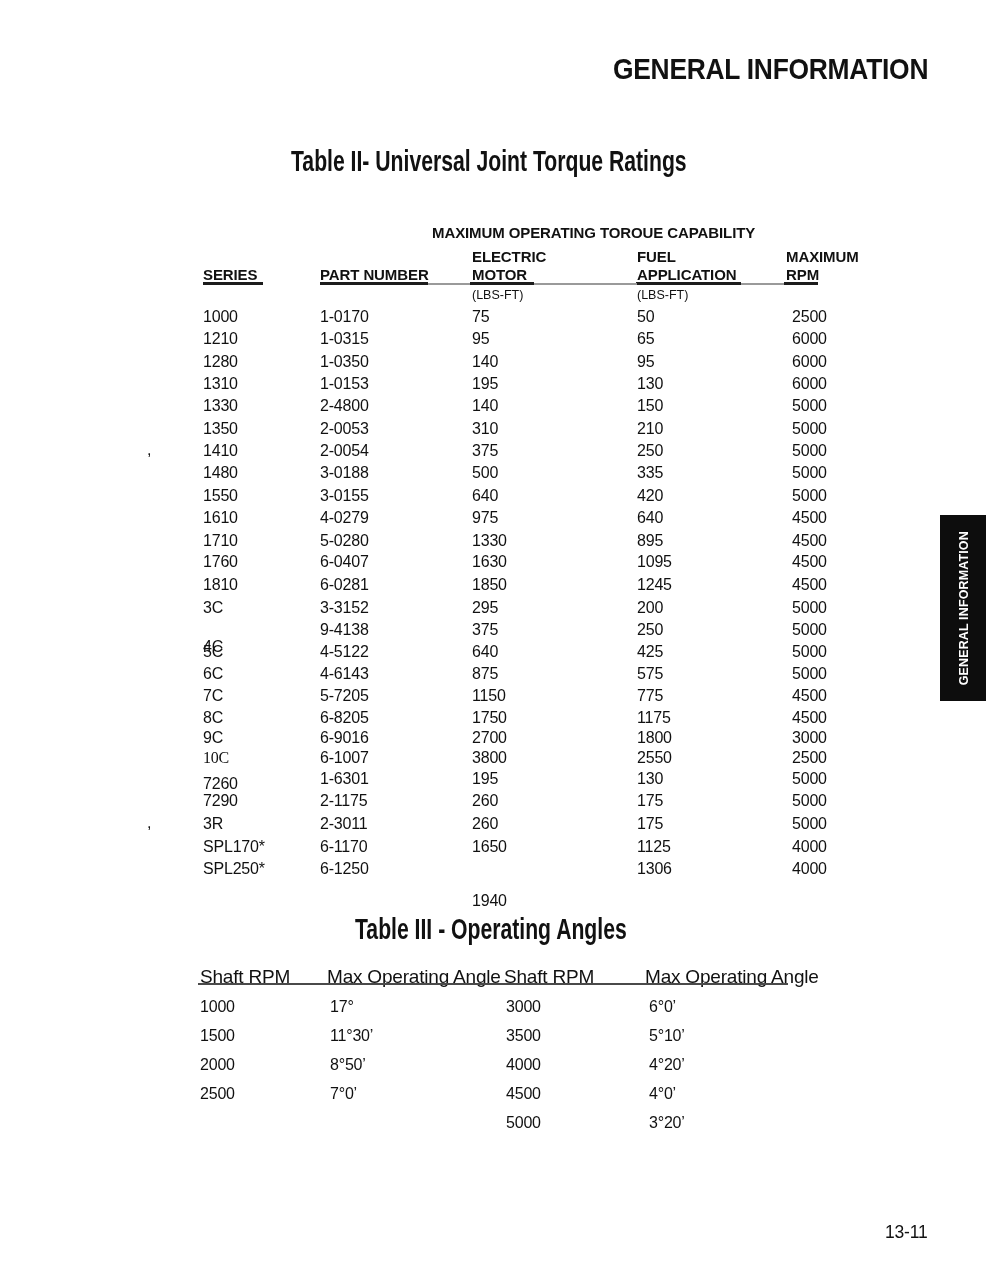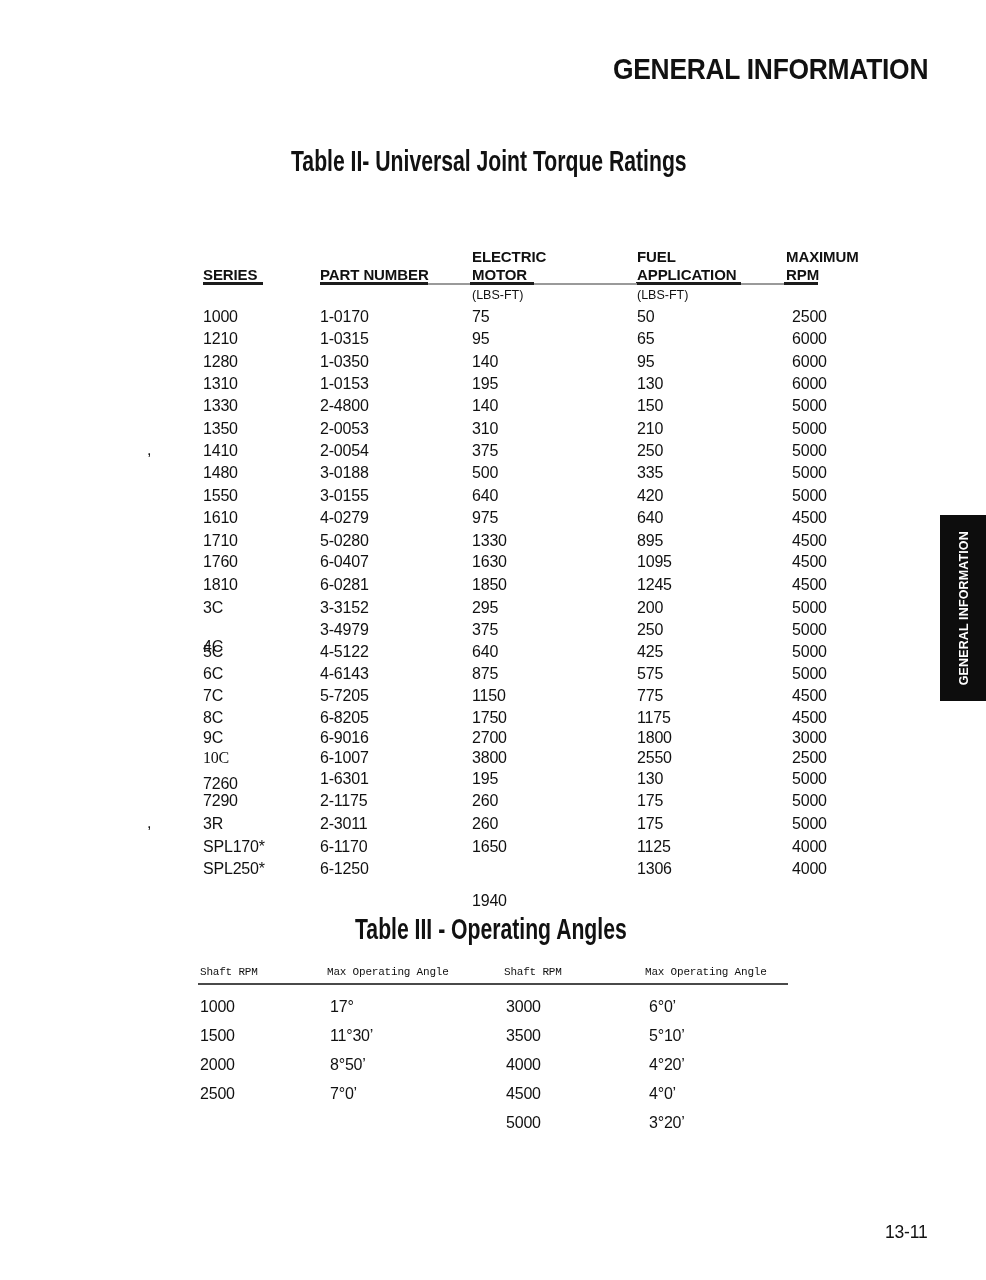--- a/index.html
+++ b/index.html
@@ -23,41 +23,42 @@
     transform:scaleX(0.73);transform-origin:0 50%;
   }
   .grp-hdr{top:224px;left:432px;font-size:15px;font-weight:bold;letter-spacing:-0.1px;}
   .colhdr{font-size:15px;font-weight:bold;letter-spacing:-0.1px;}
   .units{font-size:12.5px;}
   .rule-dark{position:absolute;height:3px;background:#1c1c1c;}
   .rule-gray{position:absolute;height:2px;background:#9a9a9a;}
   .cell{position:absolute;font-size:16px;letter-spacing:-0.2px;}
   .margin-mark{font-size:16px;}
   .footnote{top:877px;left:257px;font-size:15px;font-style:italic;letter-spacing:-0.1px;}
-  .t3hdr{font-size:11px;letter-spacing:-0.2px;font-family:Liberation Mono, monospace;}
+  .t3hdr{font-size:19px;letter-spacing:-0.2px;}
   .side-tab{
     position:absolute;left:940px;top:701px;width:186px;height:46px;
     background:#0d0d0d;transform:rotate(-90deg);transform-origin:0 0;
     display:flex;align-items:center;justify-content:center;
   }
   .side-tab span{
     color:#ffffff;font-size:13.5px;font-weight:bold;letter-spacing:0.2px;
     transform:scaleX(0.92);
   }
   .page-num{top:1222px;left:885px;font-size:17.5px;letter-spacing:-0.2px;}
 </style>
 </head>
 <body>
 
 <div class="page">
 
   <div class="abs hdr-title">GENERAL INFORMATION</div>
 
   <div class="abs t2-title">Table II- Universal Joint Torque Ratings</div>
 
+  <div class="abs grp-hdr">MAXIMUM OPERATING TOROUE CAPABILITY</div>
 
   <div class="abs colhdr" style="top:248px;left:472px;">ELECTRIC</div>
   <div class="abs colhdr" style="top:248px;left:637px;">FUEL</div>
   <div class="abs colhdr" style="top:248px;left:786px;">MAXIMUM</div>
 
   <div class="abs colhdr" style="top:266px;left:203px;">SERIES</div>
   <div class="abs colhdr" style="top:266px;left:320px;">PART NUMBER</div>
   <div class="abs colhdr" style="top:266px;left:472px;">MOTOR</div>
   <div class="abs colhdr" style="top:266px;left:637px;">APPLICATION</div>
   <div class="abs colhdr" style="top:266px;left:786px;">RPM</div>
@@ -168,21 +169,21 @@
       </div>
       <div>
         <span class="cell" style="top: 599px; left: 203px;">3C</span>
         <span class="cell" style="top: 599px; left: 320px;">3-3152</span>
         <span class="cell" style="top: 599px; left: 472px;">295</span>
         <span class="cell" style="top: 599px; left: 637px;">200</span>
         <span class="cell" style="top: 599px; left: 792px;">5000</span>
       </div>
       <div>
         <span class="cell" style="top: 621px; left: 203px; margin-top: 17px;">4C</span>
-        <span class="cell" style="top: 621px; left: 320px;">3-4979</span>
+        <span class="cell" style="top: 621px; left: 320px;">9-4138</span>
         <span class="cell" style="top: 621px; left: 472px;">375</span>
         <span class="cell" style="top: 621px; left: 637px;">250</span>
         <span class="cell" style="top: 621px; left: 792px;">5000</span>
       </div>
       <div>
         <span class="cell" style="top: 643px; left: 203px;">5C</span>
         <span class="cell" style="top: 643px; left: 320px;">4-5122</span>
         <span class="cell" style="top: 643px; left: 472px;">640</span>
         <span class="cell" style="top: 643px; left: 637px;">425</span>
         <span class="cell" style="top: 643px; left: 792px;">5000</span>

